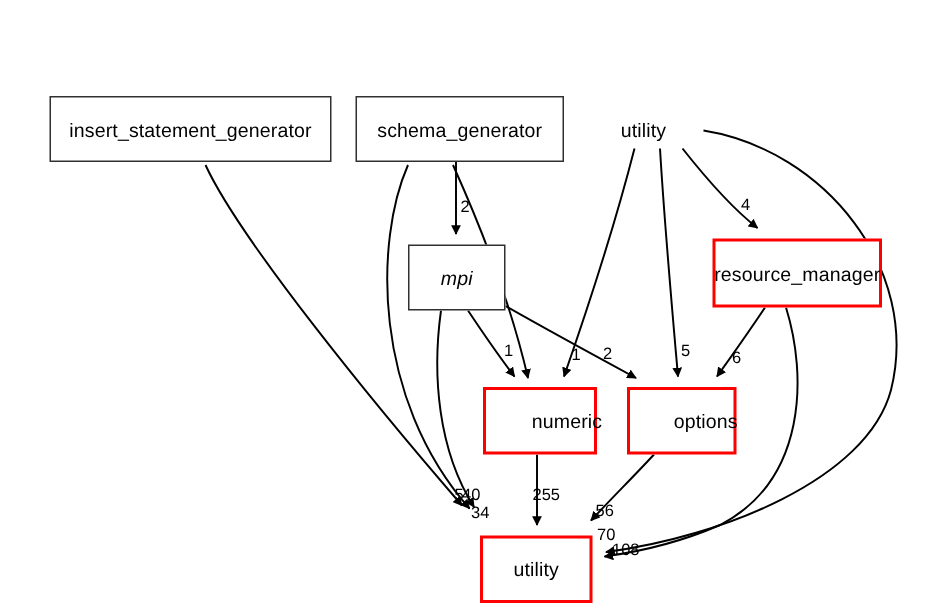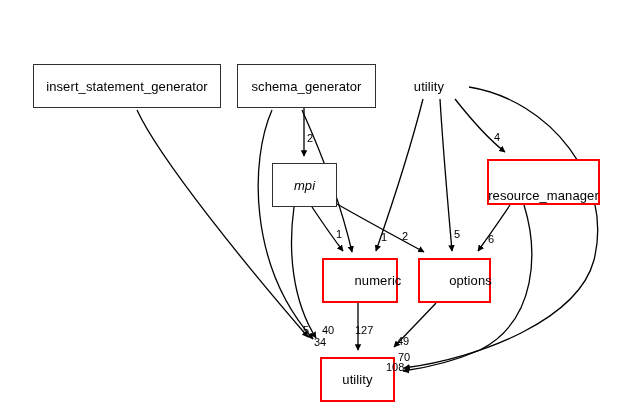--- a/index.html
+++ b/index.html
@@ -141,21 +141,21 @@
   </div>
 
   <div class="node plain" style="left:389px; top:74px; width:80px; height:24px;">
     <span>utility</span>
   </div>
 
   <div class="node boxed-dark" style="left:272px; top:163px; width:65px; height:44px;font-style:italic;">
     <span>mpi</span>
   </div>
 
-  <div class="node boxed-red" style="left:487px; top:159px; width:113px; height:46px;align-items:flex-end;">
+  <div class="node boxed-red" style="left:475px; top:159px; width:113px; height:46px;">
     <span>resource_manager</span>
   </div>
 
   <div class="node boxed-red" style="left:322px; top:258px; width:76px; height:45px;padding-left:36px;">
     <span>numeric</span>
   </div>
 
   <div class="node boxed-red" style="left:418px; top:258px; width:73px; height:45px;padding-left:32px;">
     <span>options</span>
   </div>
@@ -166,19 +166,19 @@
 
   <div class="edge-label" style="left:307px; top:133px;">2</div>
   <div class="edge-label" style="left:494px; top:132px;">4</div>
   <div class="edge-label" style="left:336px; top:229px;">1</div>
   <div class="edge-label" style="left:381px; top:232px;">1</div>
   <div class="edge-label" style="left:402px; top:231px;">2</div>
   <div class="edge-label" style="left:454px; top:229px;">5</div>
   <div class="edge-label" style="left:488px; top:234px;">6</div>
   <div class="edge-label" style="left:303px; top:325px;">5</div>
   <div class="edge-label" style="left:314px; top:337px;">34</div>
-  <div class="edge-label" style="left:322px; top:325px;">40</div>
-  <div class="edge-label" style="left:355px; top:325px;">127</div>
-  <div class="edge-label" style="left:397px; top:336px;">49</div>
+  <div class="edge-label" style="left:308px; top:325px;">40</div>
+  <div class="edge-label" style="left:355px; top:325px;">255</div>
+  <div class="edge-label" style="left:397px; top:336px;">56</div>
   <div class="edge-label" style="left:398px; top:352px;">70</div>
-  <div class="edge-label" style="left:386px; top:362px;">108</div>
+  <div class="edge-label" style="left:408px; top:362px;">108</div>
 
 </div>
 
 </body></html>

